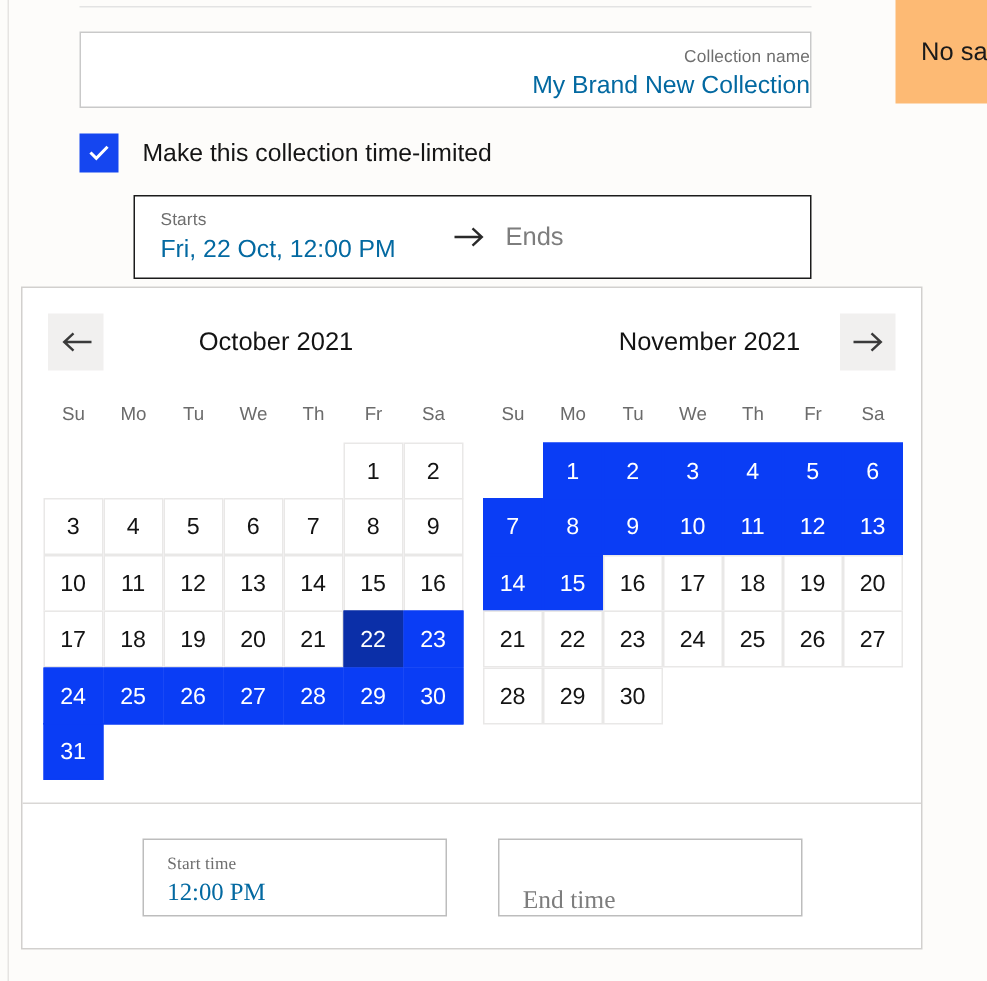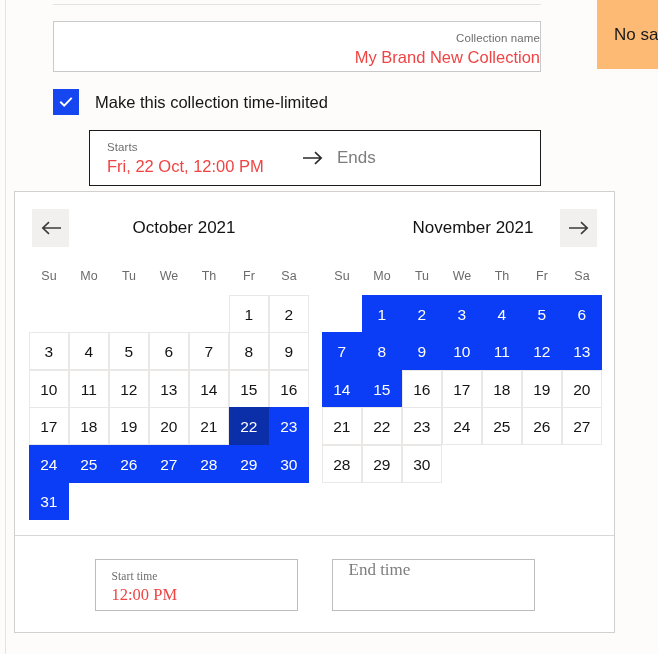--- a/index.html
+++ b/index.html
@@ -75,21 +75,21 @@
     text-align: right;
   }
   .field-label {
     font-size: 11.5px;
     color: #6e6e6e;
     line-height: 14px;
     letter-spacing: 0.1px;
   }
   .field-value {
     font-size: 16.5px;
-    color: #ef4444;
+    color: #0369a1;
     line-height: 22px;
     margin-top: 1px;
   }
   .field-placeholder {
     font-size: 17px;
     color: #7d7d7d;
   }
 
   
   #checkbox-row {
@@ -275,21 +275,21 @@
     box-sizing: border-box;
     background: #ffffff;
     border: 1px solid #bdbdbd;
     width: 203px;
     height: 52px;
     padding: 9px 0 0 16px;
   }
   #end-time-box {
     margin-left: 34px;
     display: flex;
-    align-items: flex-start;
+    align-items: flex-end;
     padding-top: 0;
   }
 </style>
 </head>
 <body>
 
 <div id="root">
 
   <div class="frame-rail-left"></div>
   <div class="top-divider"></div>

